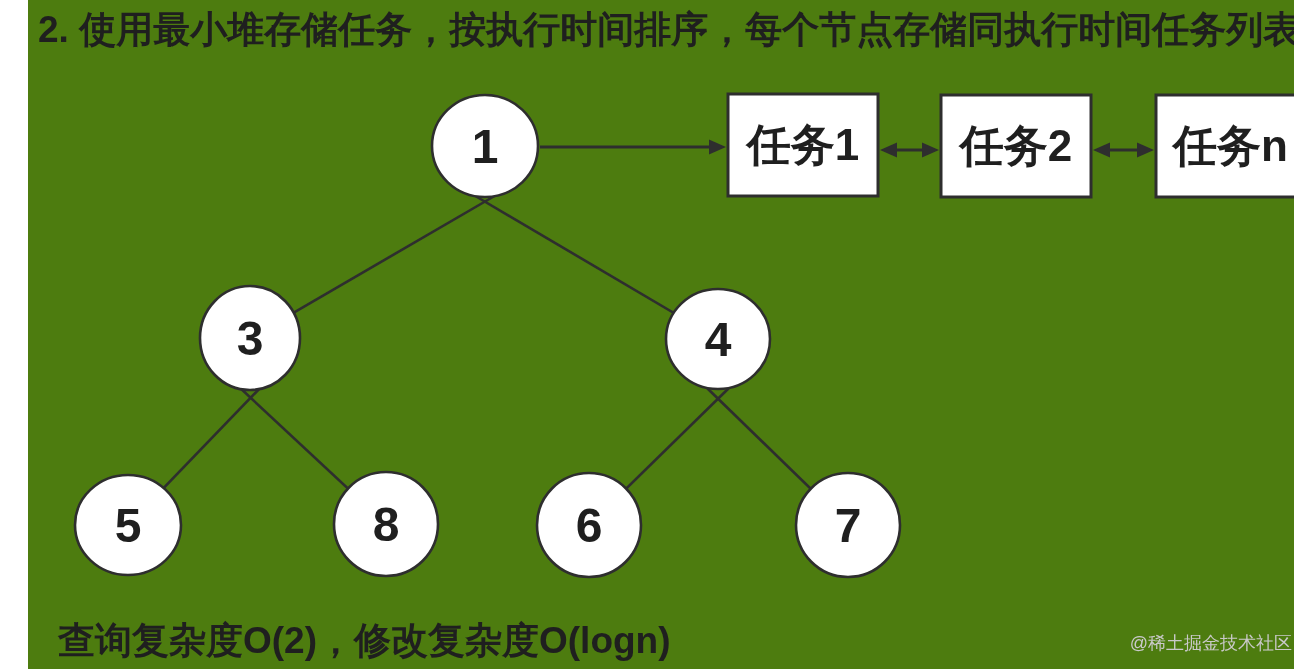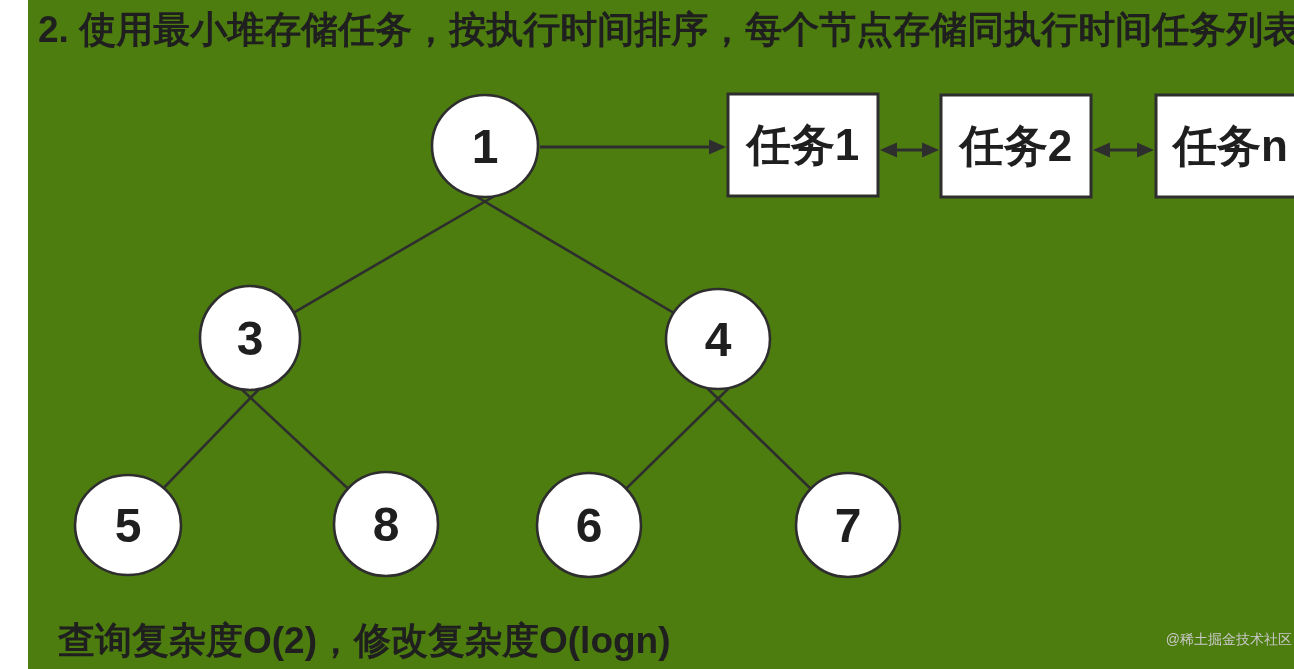--- a/index.html
+++ b/index.html
@@ -23,21 +23,21 @@
     left: 30px;
     top: 616px;
     font-size: 37px;
     font-weight: bold;
     white-space: nowrap;
   }
   .watermark {
     position: absolute;
     right: 30px;
     top: 631px;
-    font-size: 14px;
+    font-size: 18px;
     white-space: nowrap;
   }
   svg.diagram {
     position: absolute;
     left: 0;
     top: 0;
   }
   svg.diagram text {
     font-family: "Liberation Sans", "DejaVu Sans", sans-serif;
   }

